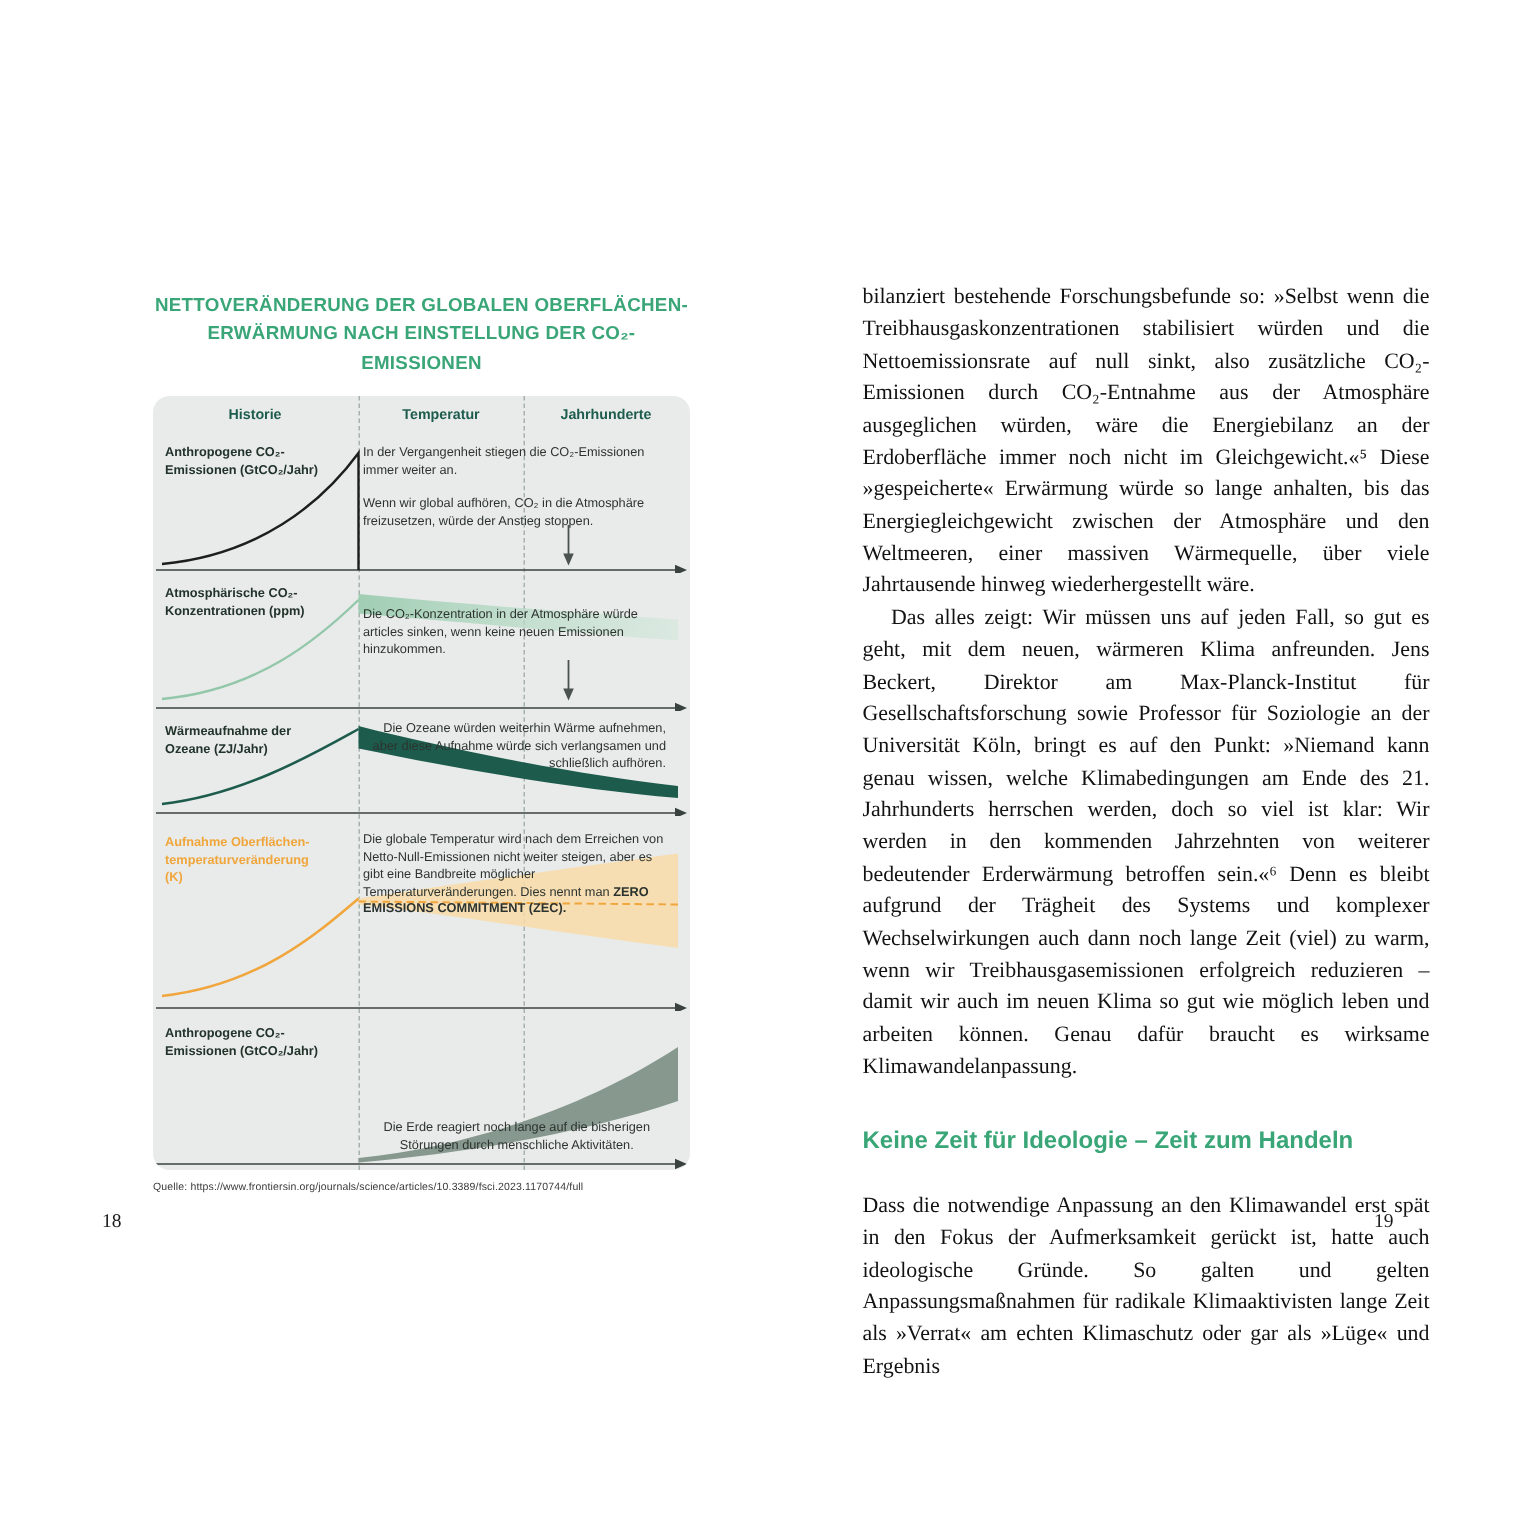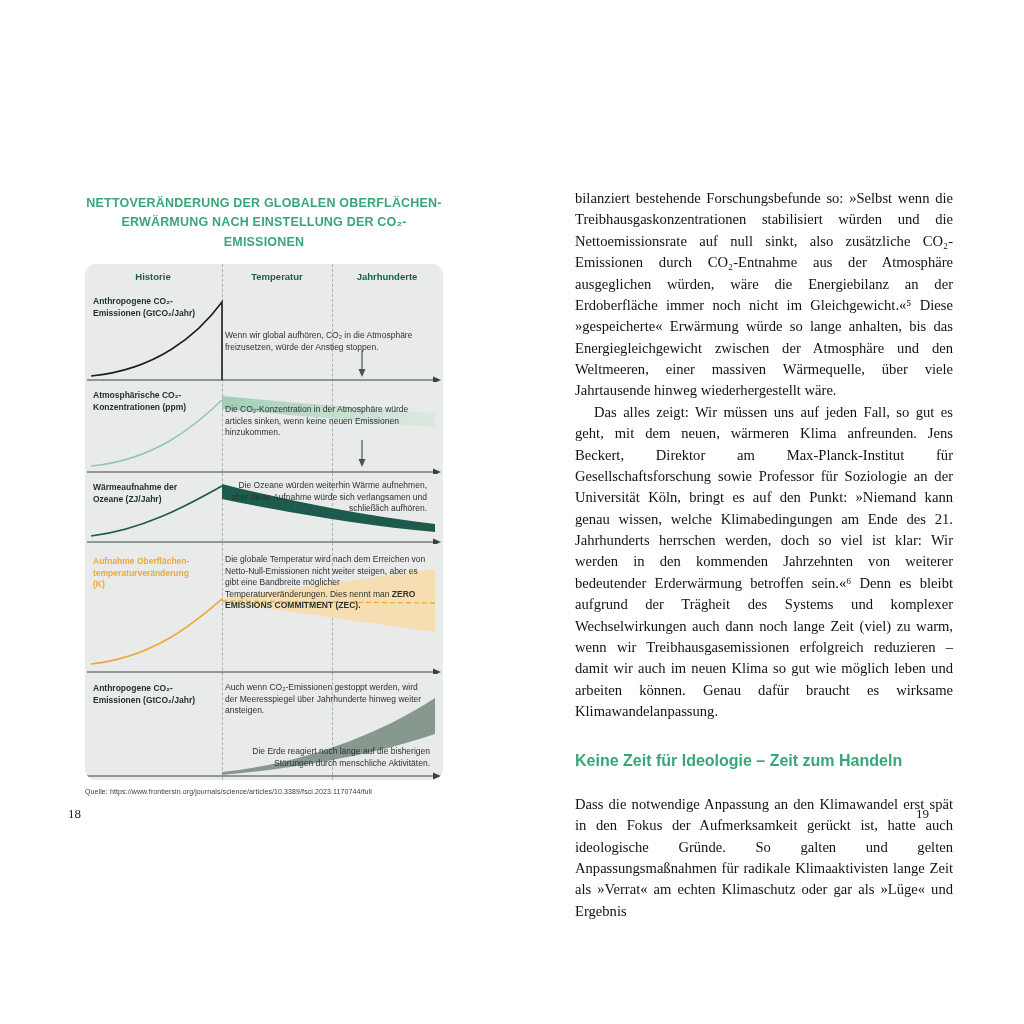--- a/index.html
+++ b/index.html
@@ -1,33 +1,33 @@
 <!DOCTYPE html>
 <html lang="de"><head>
 <meta charset="utf-8">
 <style>
   html,body { margin:0; padding:0; }
   body {
     width:1024px; height:1024px; position:relative; overflow:hidden;
     background:#ffffff; font-family:"Liberation Sans", sans-serif; color:#1a1a1a;
   }
   
-  .left-page { position:absolute; left:60px; top:194px; width:358px;padding-left:25px; }
+  .left-page { position:absolute; left:77px; top:194px; width:358px;padding-left:25px; }
   .figure-title { color:#3aa678; font-weight:bold; font-size:12.5px; line-height:1.55; text-align:center; letter-spacing:.2px; }
   .figure-title span { display:block; }
   .panel { position:relative; margin-top:12px; width:358px; height:516px; background:#e9ebea; overflow:hidden;border-radius:11px; }
   .divider { position:absolute; top:0; bottom:0; width:0; border-left:1px dashed #a7b2ad; }
   .col-header { position:absolute; top:7px; transform:translateX(-50%); font-size:9.5px; font-weight:bold; color:#1d5c4d; white-space:nowrap; }
   .row { position:absolute; left:0; width:358px; }
   .row svg { position:absolute; left:0; top:0; display:block; }
   .row-label { position:absolute; left:8px; width:108px; font-size:8.5px; font-weight:bold; line-height:1.35; color:#22332c; }
   .row-label.orange { color:#f0a63c; }
   .row-text { position:absolute; left:140px; width:202px; font-size:8.5px; line-height:1.35; color:#2c332f; }
   .row-text b { font-weight:bold; }
-  .panel-footnote { position:absolute; left:140px; width:205px; top:72px; font-size:8.5px; line-height:1.35; color:#2c332f; text-align:right; }
+  .panel-footnote { position:absolute; left:140px; width:205px; top:72px; font-size:8.5px; line-height:1.35; color:#2c332f; text-align:center; }
   .source { margin-top:8px; font-size:7px; color:#3a3a3a; letter-spacing:.1px; }
   .pagenum { position:absolute; font-family:"Liberation Serif", serif; font-size:13px; color:#1a1a1a; }
   .pagenum.left { left:68px; top:806px; }
   .pagenum.right { left:916px; top:806px; }
   
   .right-page {
     position:absolute; left:575px; top:188px; width:378px;
     font-family:"Liberation Serif", serif; font-size:14.6px; line-height:1.465;
     color:#121212; text-align:justify; hyphens:auto; -webkit-hyphens:auto;
   }
@@ -59,20 +59,21 @@
 
     <div class="row" style="top:26px; height:92px;">
       <svg width="358" height="92" viewBox="0 0 358 92">
         <line x1="2" y1="90" x2="348" y2="90" stroke="#39423f" stroke-width="1"></line>
         <polygon points="348,86.5 356,90 348,93.5" fill="#39423f"></polygon>
         <path d="M6,86 C70,80 112,46 137,12 L137,90" fill="none" stroke="#1c1f1e" stroke-width="1.6"></path>
         <line x1="277" y1="60" x2="277" y2="80" stroke="#4a5350" stroke-width="1.2"></line>
         <polygon points="273.5,79 280.5,79 277,87" fill="#4a5350"></polygon>
       </svg>
       <div class="row-label" style="top:6px;">Anthropogene CO₂-Emissionen (GtCO₂/Jahr)</div>
+      <div class="row-text" style="top:6px;">In der Vergangenheit stiegen die CO₂-Emissionen immer weiter an.</div>
       <div class="row-text" style="top:40px;">Wenn wir global aufhören, CO₂ in die Atmosphäre freizusetzen, würde der Anstieg stoppen.</div>
     </div>
 
     <div class="row" style="top:118px; height:92px;">
       <svg width="358" height="92" viewBox="0 0 358 92">
         <defs>
           <linearGradient id="gradGreen" x1="0" y1="0" x2="1" y2="0">
             <stop offset="0" stop-color="#9cccb0" stop-opacity="0.95"></stop>
             <stop offset="1" stop-color="#cfe7d9" stop-opacity="0.55"></stop>
           </linearGradient>
@@ -111,21 +112,20 @@
       <div class="row-text" style="top:10px;"><span>Die globale Temperatur wird nach dem Erreichen von Netto-Null-Emissionen nicht weiter steigen, aber es gibt eine Bandbreite möglicher Temperaturveränderungen. Dies nennt man </span><b>ZERO EMISSIONS COMMITMENT (ZEC).</b></div>
     </div>
 
     <div class="row" style="top:410px; height:106px;">
       <svg width="358" height="106" viewBox="0 0 358 106">
         <line x1="2" y1="102" x2="348" y2="102" stroke="#39423f" stroke-width="1"></line>
         <polygon points="348,98.5 356,102 348,105.5" fill="#39423f"></polygon>
         <path d="M137,98 C215,90 292,62 350,24 L350,60 C292,80 215,94 137,101 Z" fill="#87988f"></path>
       </svg>
       <div class="row-label" style="top:9px;">Anthropogene CO₂-Emissionen (GtCO₂/Jahr)</div>
-      <div class="row-text" style="top:8px;">Auch wenn CO₂-Emissionen gestoppt werden, wird der Meeresspiegel über Jahrhunderte hinweg weiter ansteigen.</div>
       <div class="panel-footnote">Die Erde reagiert noch lange auf die bisherigen Störungen durch menschliche Aktivitäten.</div>
     </div>
 
   </div>
 
   <div class="source">Quelle: https://www.frontiersin.org/journals/science/articles/10.3389/fsci.2023.1170744/full</div>
 </section>
 
 <div class="pagenum left">18</div>
 

